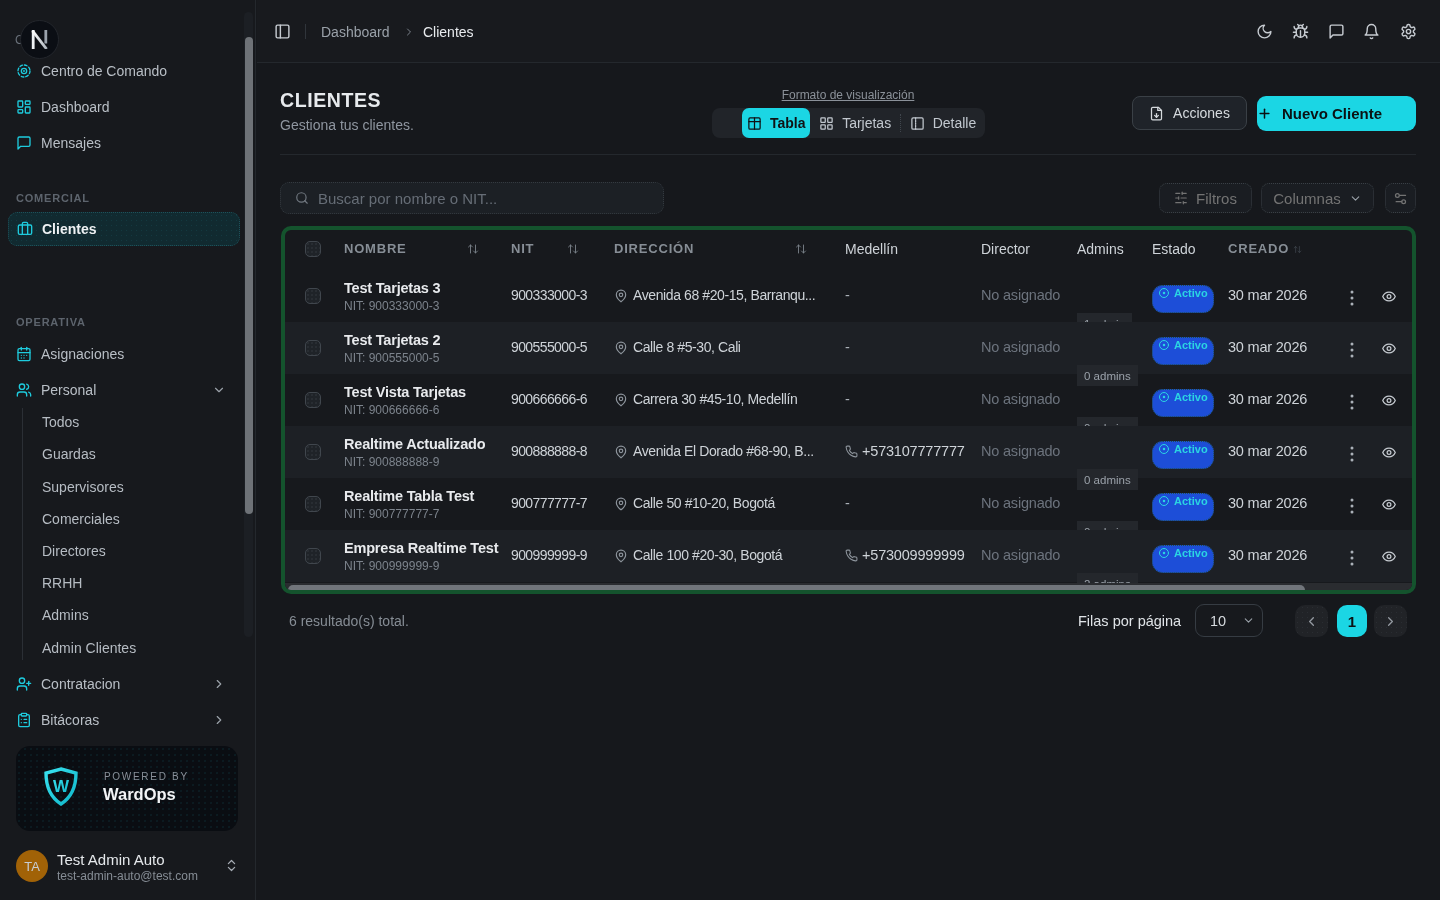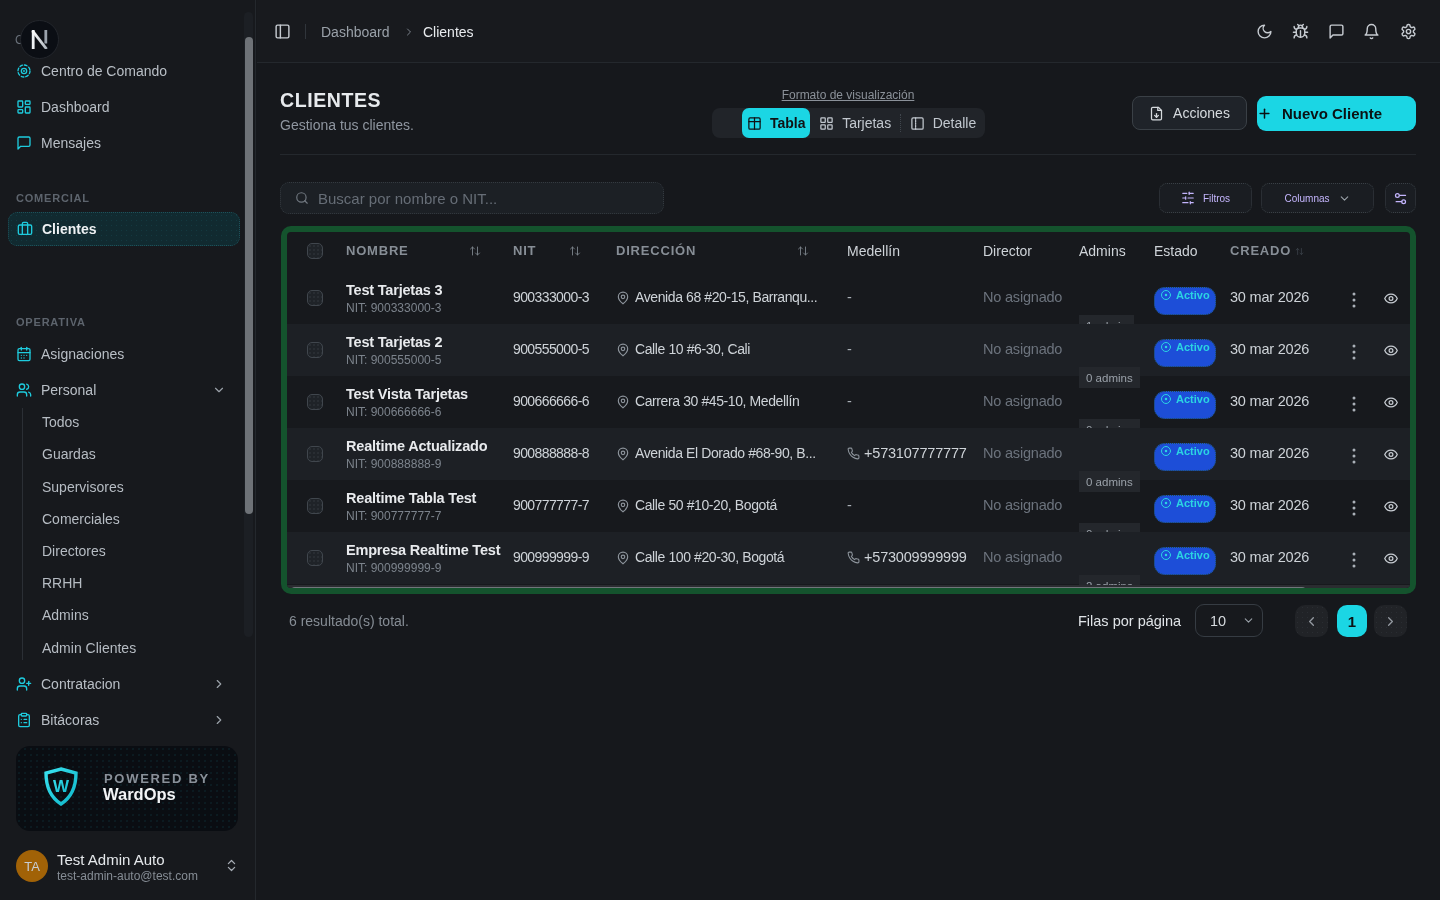--- a/index.html
+++ b/index.html
@@ -13,21 +13,21 @@
 .logo-circle { position:absolute; left:20px; top:20px; width:39px; height:39px; border-radius:50%; background:#0b0e14; border:1px solid #23262c; color:#f2f3f5; display:flex; align-items:center; justify-content:center; font-size:22px; font-weight:400; }
 .sb-item { position:absolute; left:8px; width:232px; height:34px; display:flex; align-items:center; color:#b9bfc6; font-size:14px; }
 .sb-item .sbi { width:16px; height:16px; margin-left:8px; margin-right:9px; color:#1ecbdd; flex:none; }
 .sb-item .chev { position:absolute; right:14px; color:#9aa1a9; width:14px; height:14px; }
 .sb-label { position:absolute; left:16px; color:#5d646d; font-size:11px; font-weight:bold; letter-spacing:.8px; }
 .sb-active { background:#112a30; border:1px dotted rgba(70,200,215,.25); border-radius:9px; background-image:radial-gradient(rgba(46,214,230,.09) .8px, transparent 1px); background-size:5px 5px; }
 .sb-active span { color:#eef1f3; font-weight:bold; }
 .sb-sub { position:absolute; left:42px; color:#b6bcc3; font-size:14px; }
 .tree-line { position:absolute; left:22px; top:408px; width:1px; height:252px; background:#2b2f35; }
 #wardops { position:absolute; left:16px; top:746px; width:222px; height:85px; border-radius:14px; background:#0a0d12; background-image:radial-gradient(rgba(38,205,222,.07) .8px, transparent 1px); background-size:6px 6px; }
-#wardops .pb { position:absolute; left:88px; top:25px; color:#899099; font-size:13px; font-weight:bold; letter-spacing:1.7px; }
+#wardops .pb { position:absolute; left:88px; top:25px; color:#899099; font-size:10px; font-weight:normal; letter-spacing:1.7px; }
 #wardops .wo { position:absolute; left:87px; top:39px; color:#f2f4f6; font-size:16.5px; font-weight:bold; }
 .avatar { position:absolute; left:16px; top:850px; width:32px; height:32px; border-radius:50%; background:#a16207; color:#c7ccd2; font-size:13px; display:flex; align-items:center; justify-content:center; }
 .uname { position:absolute; left:57px; top:851px; color:#e5e8eb; font-size:15px; }
 .uemail { position:absolute; left:57px; top:869px; color:#868d95; font-size:12px; }
 
 #topbar { position:absolute; left:257px; top:0; width:1183px; height:63px; background:#181a1e; border-bottom:1px solid #24282d; }
 .tb-ic { position:absolute; top:23px; width:17px; height:17px; color:#c6cbd1; }
 .crumb-dim { color:#9aa1a9; font-size:14px; }
 .crumb-lit { color:#e8ebee; font-size:14px; }
 
@@ -37,23 +37,23 @@
 .fmt-label { position:absolute; left:431px; top:24px; width:320px; text-align:center; font-size:12px; color:#8b9199;text-decoration:underline; }
 #seg { position:absolute; left:455px; top:44px; width:273px; height:30px; background:#212429; border-radius:8px; display:flex; overflow:hidden; }
 .seg-btn { display:flex; align-items:center; justify-content:center; gap:8px; font-size:14px; color:#c2c8cf; }
 .seg-active { background:#1bd6e4; border-radius:7px; color:#101214; font-weight:bold; }
 .seg-sep { width:1px; height:18px; margin:auto 0; border-left:1px dotted #40464d; }
 #btn-acciones { position:absolute; left:875px; top:32px; width:115px; height:34px; background:#1f2329; border:1px solid #3a4046; border-radius:8px; display:flex; align-items:center; justify-content:center; gap:9px; color:#d6dade; font-size:14px; }
 #btn-nuevo { position:absolute; left:1000px; top:32px; width:159px; height:35px; background:#1bd6e4; border-radius:9px; display:flex; align-items:center; justify-content:flex-start; gap:10px; color:#0b1113; font-size:15px; font-weight:bold; }
 .hr { position:absolute; left:23px; top:90px; width:1136px; height:1px; background:#24282d; }
 #search { position:absolute; left:23px; top:118px; width:384px; height:32px; background:#1c2025; border:1px dotted #343a40; border-radius:9px; display:flex; align-items:center; }
 #search .ph { color:#666d76; font-size:15px; }
-.btn-ghost { position:absolute; top:119px; height:30px; background:#1a1d22; border:1px dotted #3a4046; border-radius:8px; display:flex; align-items:center; justify-content:center; gap:8px; color:#c4b5fd; font-size:10px; }
-
-#card { position:absolute; left:24px; top:162px; width:1135px; height:368px; background:#17191d; border:6px solid #14532d; border-radius:10px; overflow:hidden; }
+.btn-ghost { position:absolute; top:119px; height:30px; background:#1a1d22; border:1px dotted #3a4046; border-radius:8px; display:flex; align-items:center; justify-content:center; gap:8px; color:#737373; font-size:15px; }
+
+#card { position:absolute; left:24px; top:162px; width:1135px; height:368px; background:#17191d; border:4px solid #14532d; border-radius:10px; overflow:hidden; }
 .th-sort { position:absolute; top:11px; font-size:13px; font-weight:bold; letter-spacing:.8px; color:#878e96; }
 .th-plain { position:absolute; top:11px; font-size:14px; color:#ced3d8; }
 .row { position:absolute; left:0; width:1135px; height:52px; }
 .row.alt { background:#1d2025; }
 .cb { position:absolute; left:20px; width:16px; height:16px; border-radius:5px; border:1px solid #40464d; background:#1f2328; background-image:radial-gradient(rgba(200,210,220,.06) .7px, transparent 1px); background-size:4px 4px; }
 .nm { position:absolute; left:59px; top:10px; font-size:14.5px; font-weight:bold; letter-spacing:-0.2px; color:#e8eaed; white-space:nowrap; }
 .nit-sub { position:absolute; left:59px; top:29px; font-size:12px; color:#7c838c; white-space:nowrap; }
 .cell { position:absolute; font-size:14.5px; letter-spacing:-0.2px; color:#ced3d8; white-space:nowrap; }
 .dim { color:#6c737d; }
 .num { font-size:14px; letter-spacing:-0.6px; }
@@ -387,21 +387,21 @@
 
     <div class="row alt" style="top:92px;">
       <div class="cb" style="top:18px;"></div>
       <div class="nm">Test Tarjetas 2</div>
         <div class="nit-sub">NIT: 900555000-5</div>
       <div class="cell num" style="left:226px;top:17px;">900555000-5</div>
       <svg class="ic" viewBox="0 0 24 24" style="position:absolute;left:329px;top:19px;width:14px;height:14px;color:#8d949c;">
           <path d="M20 10c0 6-8 12-8 12s-8-6-8-12a8 8 0 0 1 16 0Z"></path>
           <circle cx="12" cy="10" r="3"></circle>
         </svg>
-      <div class="cell addr" style="left:348px;top:17px;">Calle 10 #6-30, Cali</div>
+      <div class="cell addr" style="left:348px;top:17px;">Calle 8 #5-30, Cali</div>
       <div class="cell" style="left:560px;top:17px;color:#aab0b7;">-</div>
       <div class="cell dim" style="left:696px;top:17px;">No asignado</div>
       <div class="badge" style="left:792px;top:15px;">0 admins</div>
       <div class="pill" style="left:867px;top:15px;"><svg class="ic" viewBox="0 0 24 24" style="width:12px;height:12px;">
             <circle cx="12" cy="12" r="9"></circle>
             <circle cx="12" cy="12" r="2.5" fill="currentColor" stroke="none"></circle>
           </svg>Activo</div>
       <div class="cell" style="left:943px;top:17px;">30 mar 2026</div>
       <svg viewBox="0 0 6 16" style="position:absolute;left:1064px;top:20px;width:6px;height:16px;fill:#aab0b8;">
           <circle cx="3" cy="2" r="1.5"></circle>

